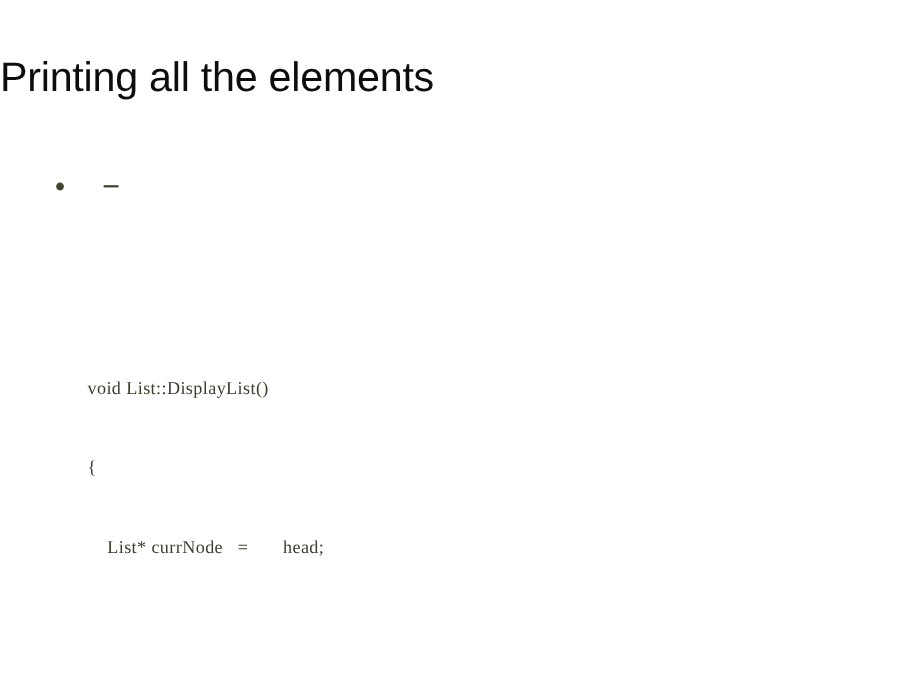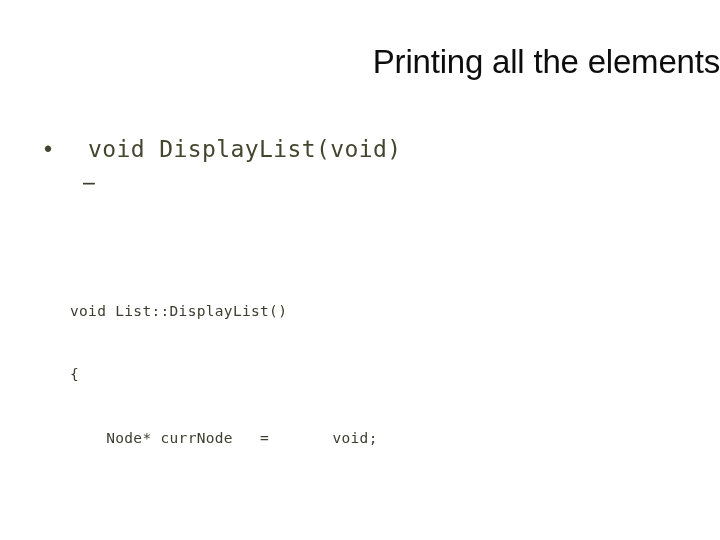--- a/index.html
+++ b/index.html
@@ -23,21 +23,21 @@
     background: #ffffff;
     box-sizing: border-box;
   }
 
   
   .slide-title {
     position: absolute;
     left: 0;
     top: 42px;
     width: 720px;
-    text-align: right;
+    text-align: left;
     font-family: "Liberation Sans", sans-serif;
     font-size: 33px;
     line-height: 40px;
     font-weight: 400;
     color: #0d0d0d;
     letter-spacing: -0.2px;
     white-space: nowrap;
   }
 
   
@@ -98,50 +98,50 @@
     font-size: 14.5px;
     line-height: 21.3px;
     color: #3d3d30;
     letter-spacing: 0.32px;
     white-space: pre;
     tab-size: 4;
   }
   .code-line {
     white-space: pre;
     height: 21.3px;
+    font-family: Liberation Serif, serif;
   }
 </style>
 </head>
 <body>
 
 <div class="slide">
 
   <div class="slide-title">Printing all the elements</div>
 
   <div class="body-block">
 
     <div class="lvl1">
       <span class="bullet-mark">•</span>
-      <span>void DisplayList(void)</span>
     </div>
 
     <div class="lvl2">
       <span class="dash-mark">–</span>
     </div>
 
     <div class="lvl2">
       <span class="dash-mark">–</span>
     </div>
 
   </div>
 
   <div class="code-block">
     <div class="code-line">void List::DisplayList()</div>
     <div class="code-line">{</div>
-    <div class="code-line">    Node* currNode   =       void;</div>
+    <div class="code-line">    List* currNode   =       head;</div>
     
     
     
     
     
     
     
   </div>
 
 </div>

